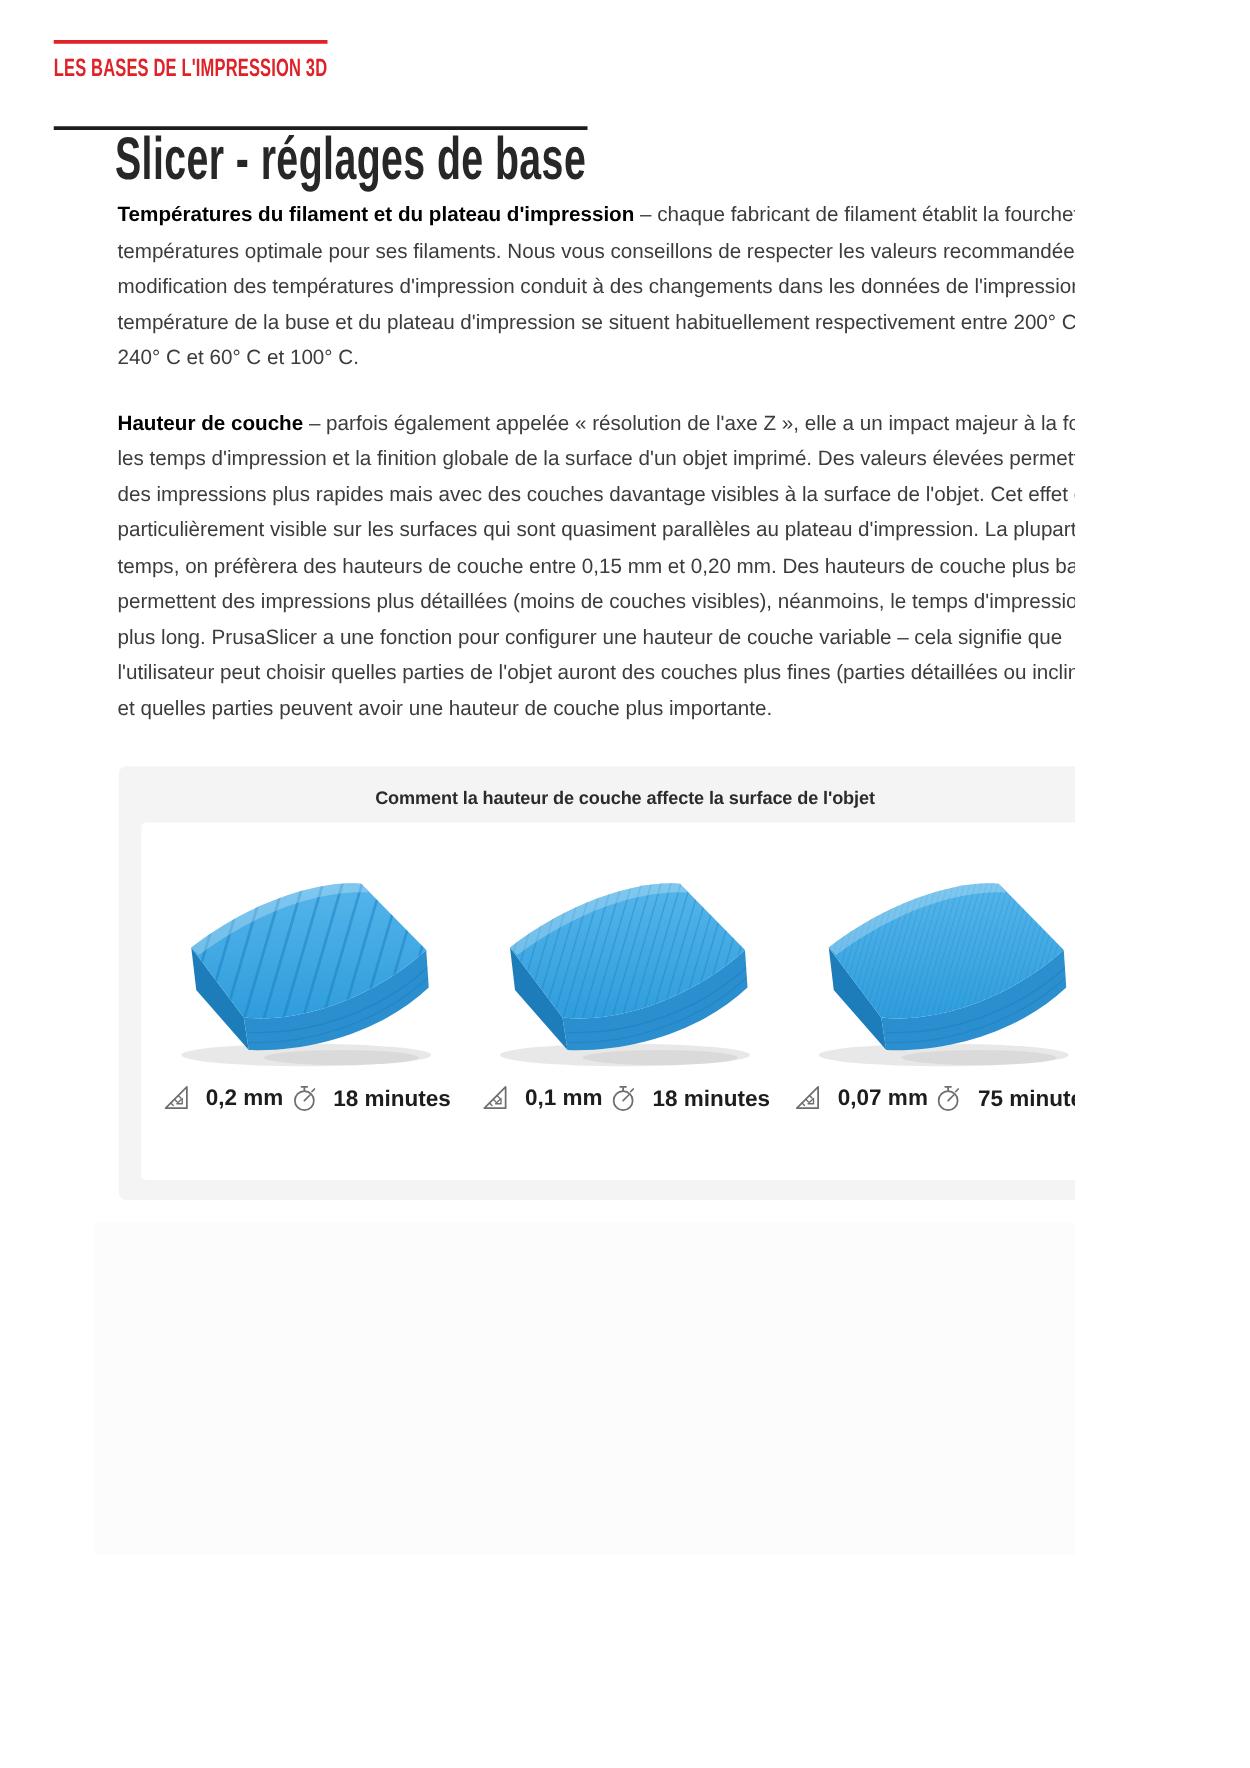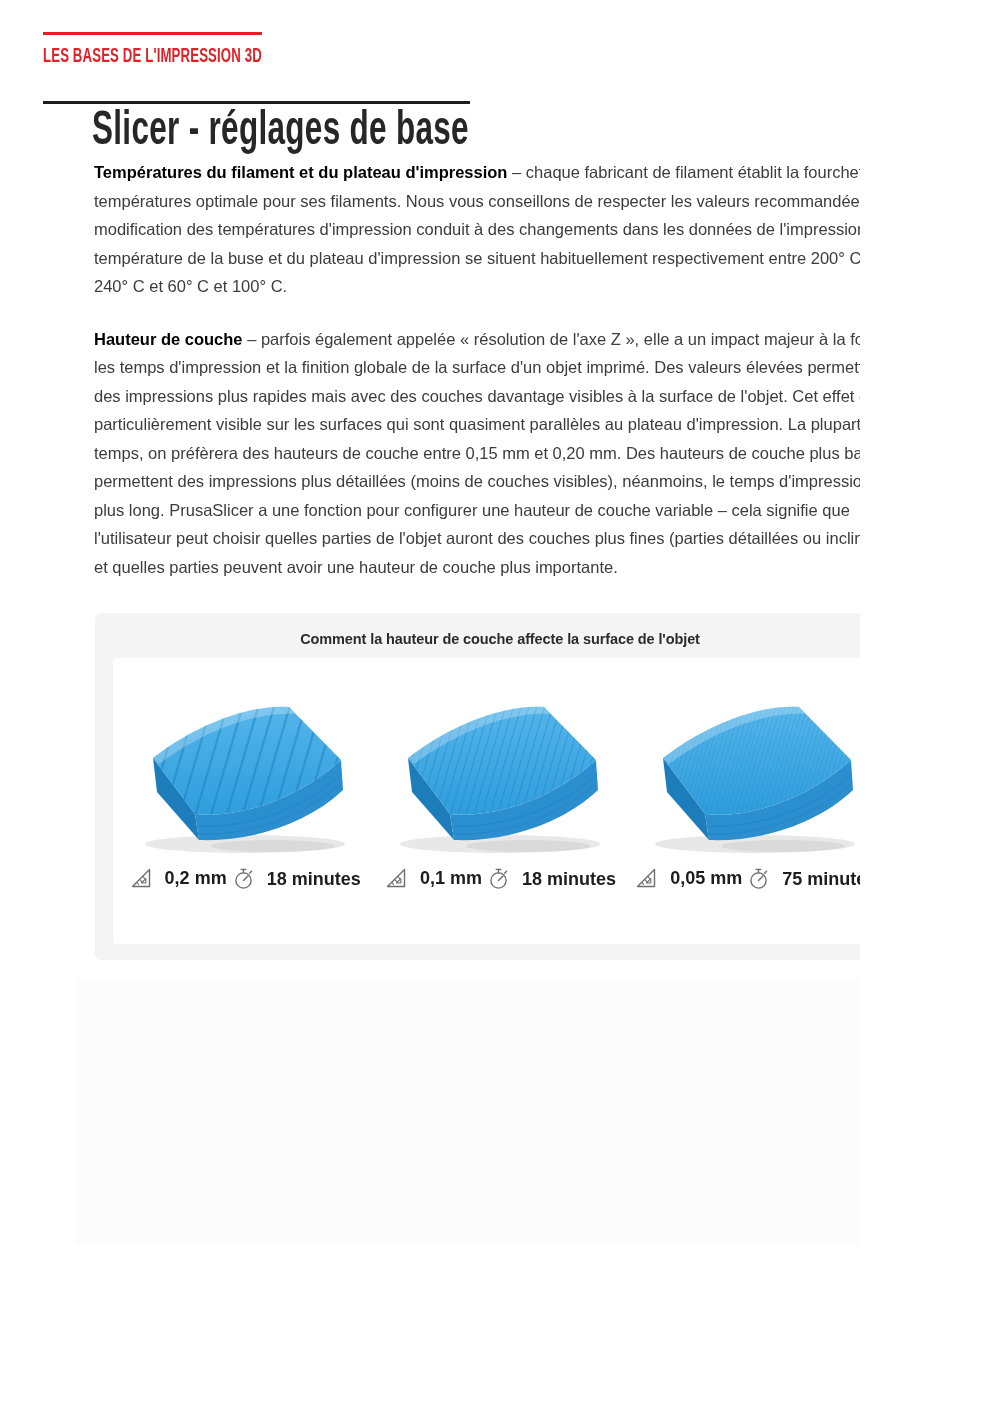--- a/index.html
+++ b/index.html
@@ -260,21 +260,21 @@
         </svg>
         <div class="label-group">
           <div class="label-row">
             <svg width="24" height="24" viewBox="0 0 24 24" fill="none" stroke="#6e6e6e" stroke-width="1.4" stroke-linejoin="round" stroke-linecap="round">
               <path d="M3.5,20.5 L20.5,3.5 L20.5,20.5 Z"></path>
               <path d="M12.5,17 L16.8,12.7 L16.8,17 Z" stroke-width="1.1"></path>
               <line x1="7.6" y1="16.4" x2="9.6" y2="18.4" stroke-width="1.1"></line>
               <line x1="10.6" y1="13.4" x2="12.6" y2="15.4" stroke-width="1.1"></line>
               <line x1="13.6" y1="10.4" x2="15.6" y2="12.4" stroke-width="1.1"></line>
             </svg>
-            <span>0,05 mm</span>
+            <span>0,07 mm</span>
           </div>
           <div class="label-row">
             <svg width="23" height="25" viewBox="0 0 23 25" fill="none" stroke="#6e6e6e" stroke-width="1.4" stroke-linecap="round">
               <circle cx="11.5" cy="14.5" r="7.6"></circle>
               <line x1="11.5" y1="14.5" x2="16" y2="10"></line>
               <line x1="11.5" y1="6.9" x2="11.5" y2="4.2"></line>
               <line x1="9.2" y1="3.4" x2="13.8" y2="3.4"></line>
               <line x1="17.6" y1="7.2" x2="19.6" y2="5.2"></line>
             </svg>
             <span>75 minutes</span>

